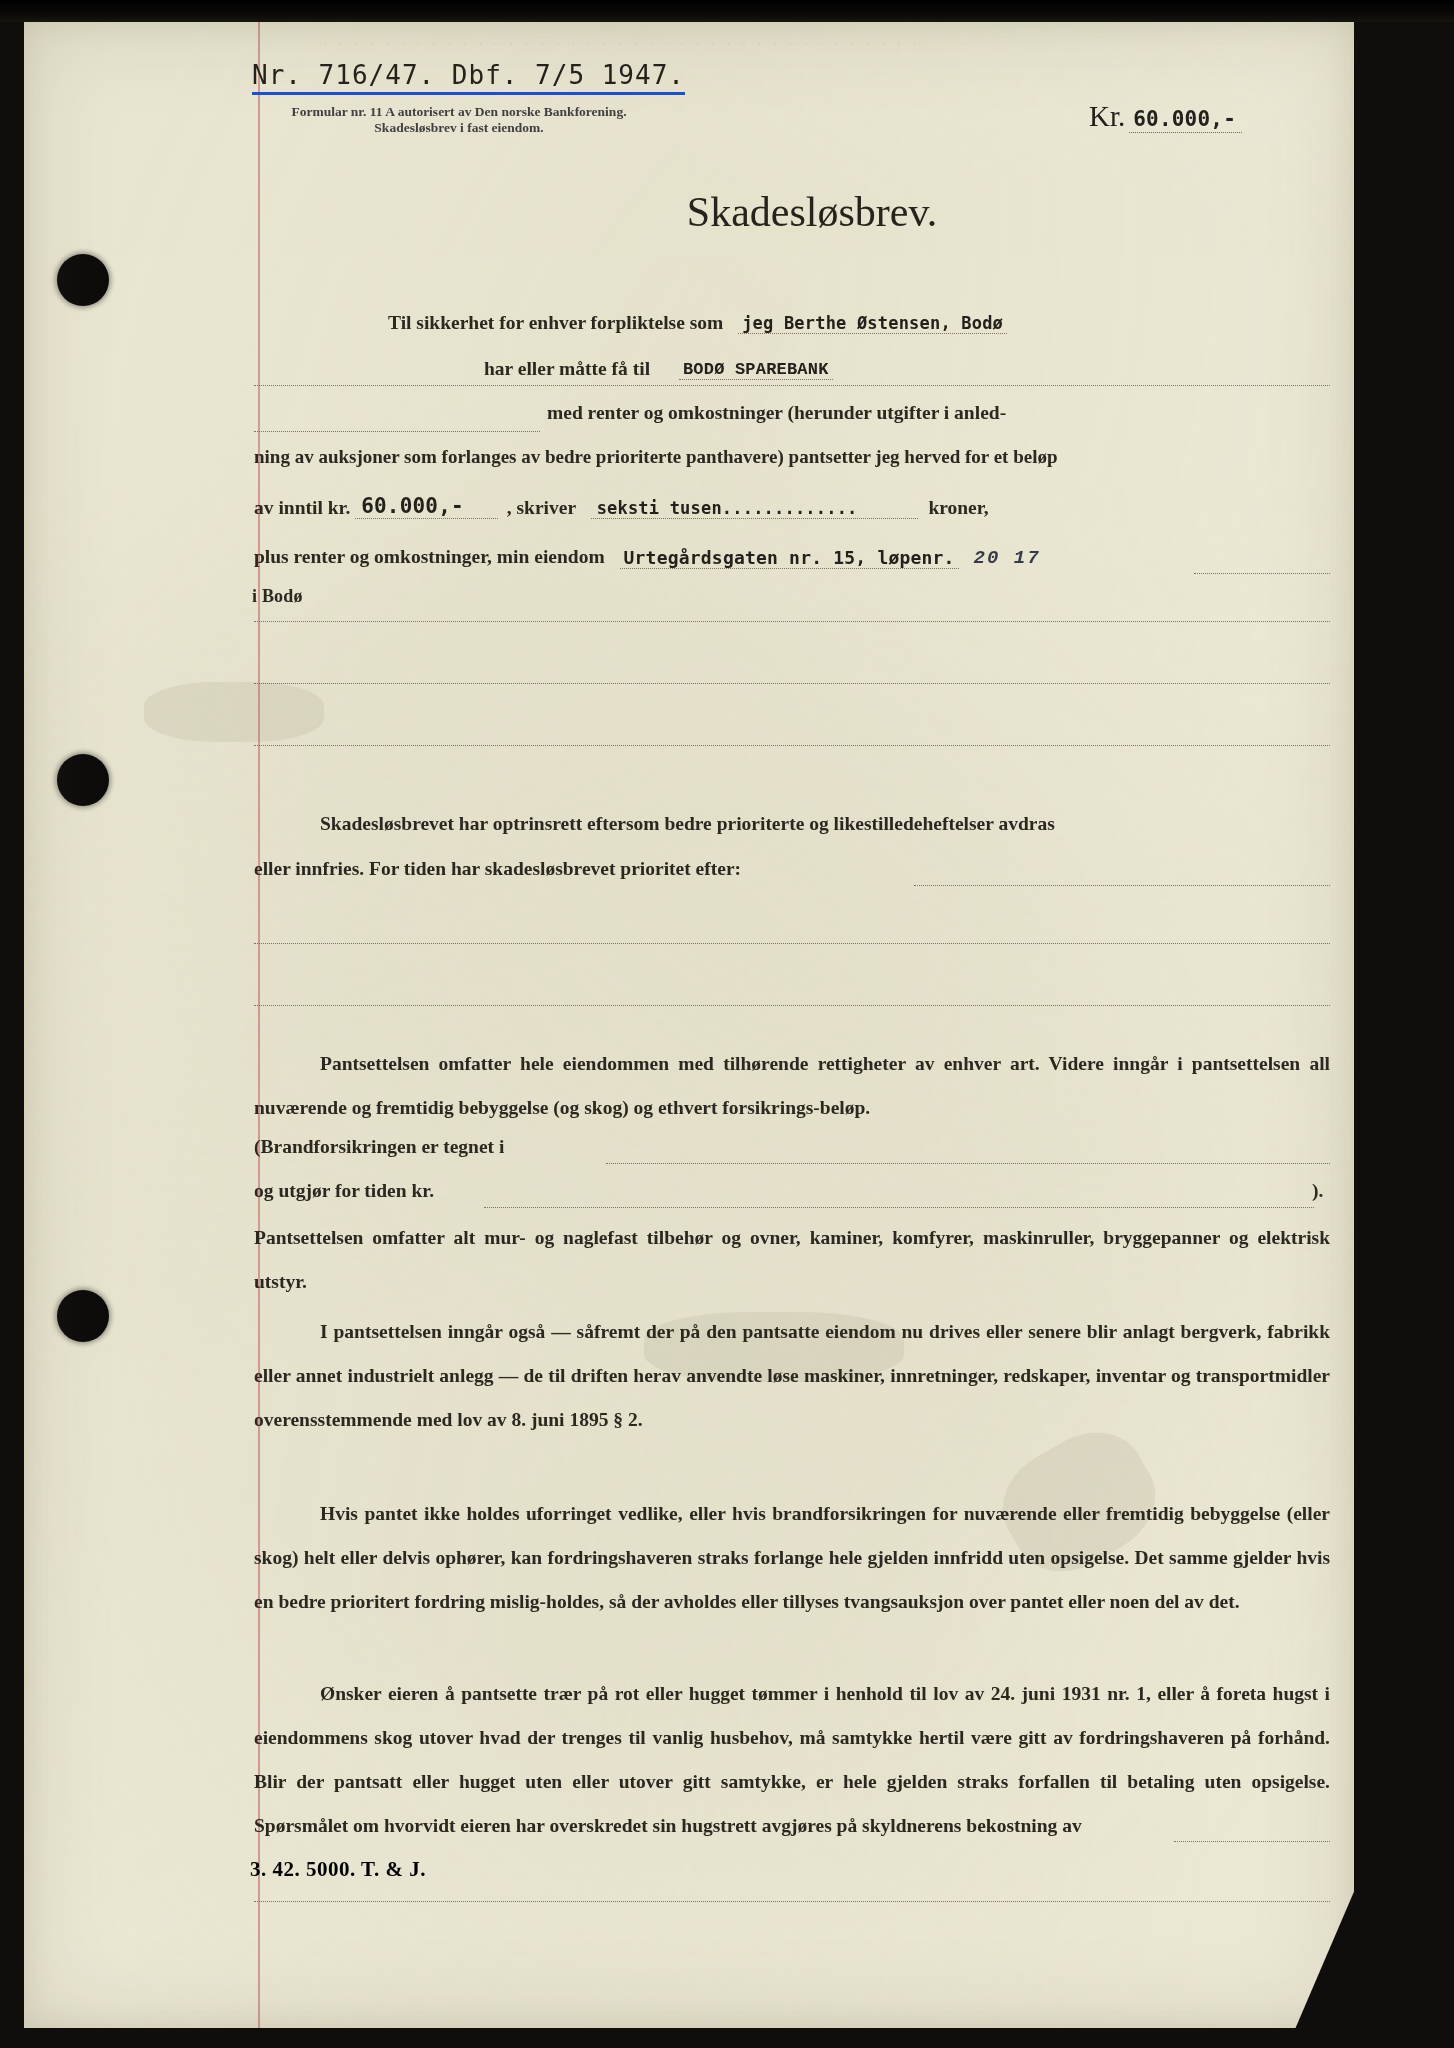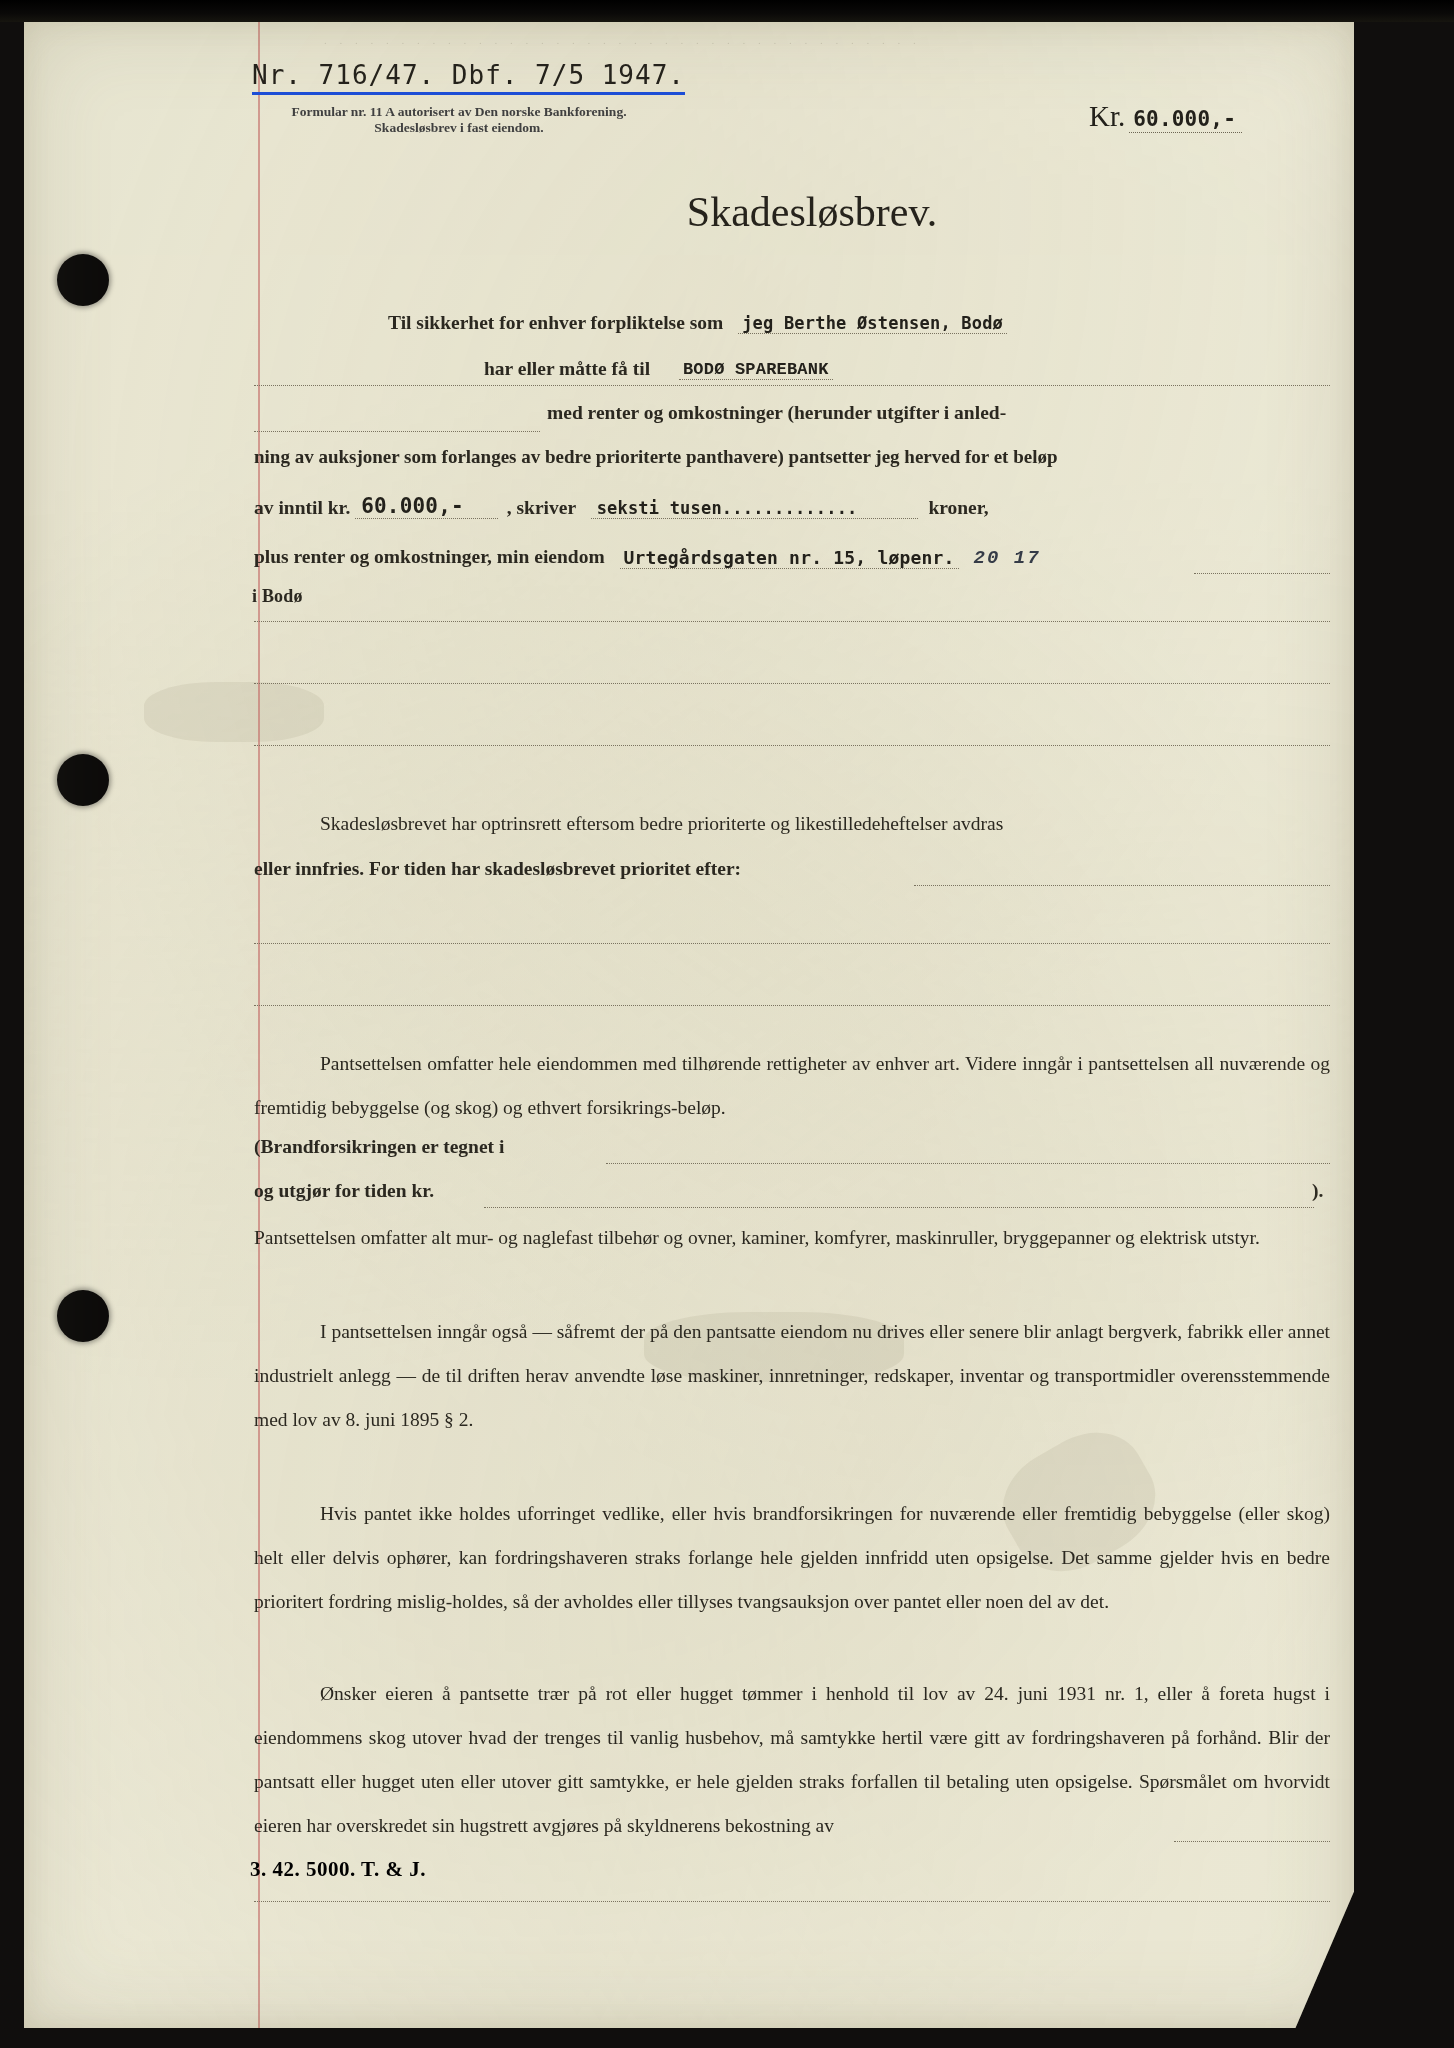--- a/index.html
+++ b/index.html
@@ -61,21 +61,21 @@
       border-bottom:1px dotted #6d6654;padding:0 6px 1px 4px;margin-left:4px;}
 
   #title{position:absolute;left:0;top:166px;width:1036px;text-align:center;
       font-size:42px;color:#26231c;font-family:"Liberation Serif", serif;}
 
   
   .ln{position:absolute;font-size:19.5px;font-weight:bold;color:#2b2820;
       white-space:nowrap;font-family:"Liberation Serif", serif;}
   .dots{display:inline-block;border-bottom:1.5px dotted #7a7360;vertical-align:bottom;}
 
-  .para{position:absolute;width:1000px;font-size:19.5px;font-weight:normal;
+  .para{position:absolute;width:1000px;font-size:19.5px;font-weight:bold;
       line-height:44px;color:#2b2820;text-align:justify;
       font-family:"Liberation Serif", serif;}
   .para.indent{text-indent:66px;}
 
   .blank{position:absolute;border-bottom:1.5px dotted #7a7360;height:1px;}
 
   #foot{position:absolute;left:-44px;top:1835px;font-size:21px;font-weight:bold;
       color:#000000;font-family:"Liberation Serif", serif;letter-spacing:.5px;}
 
   

